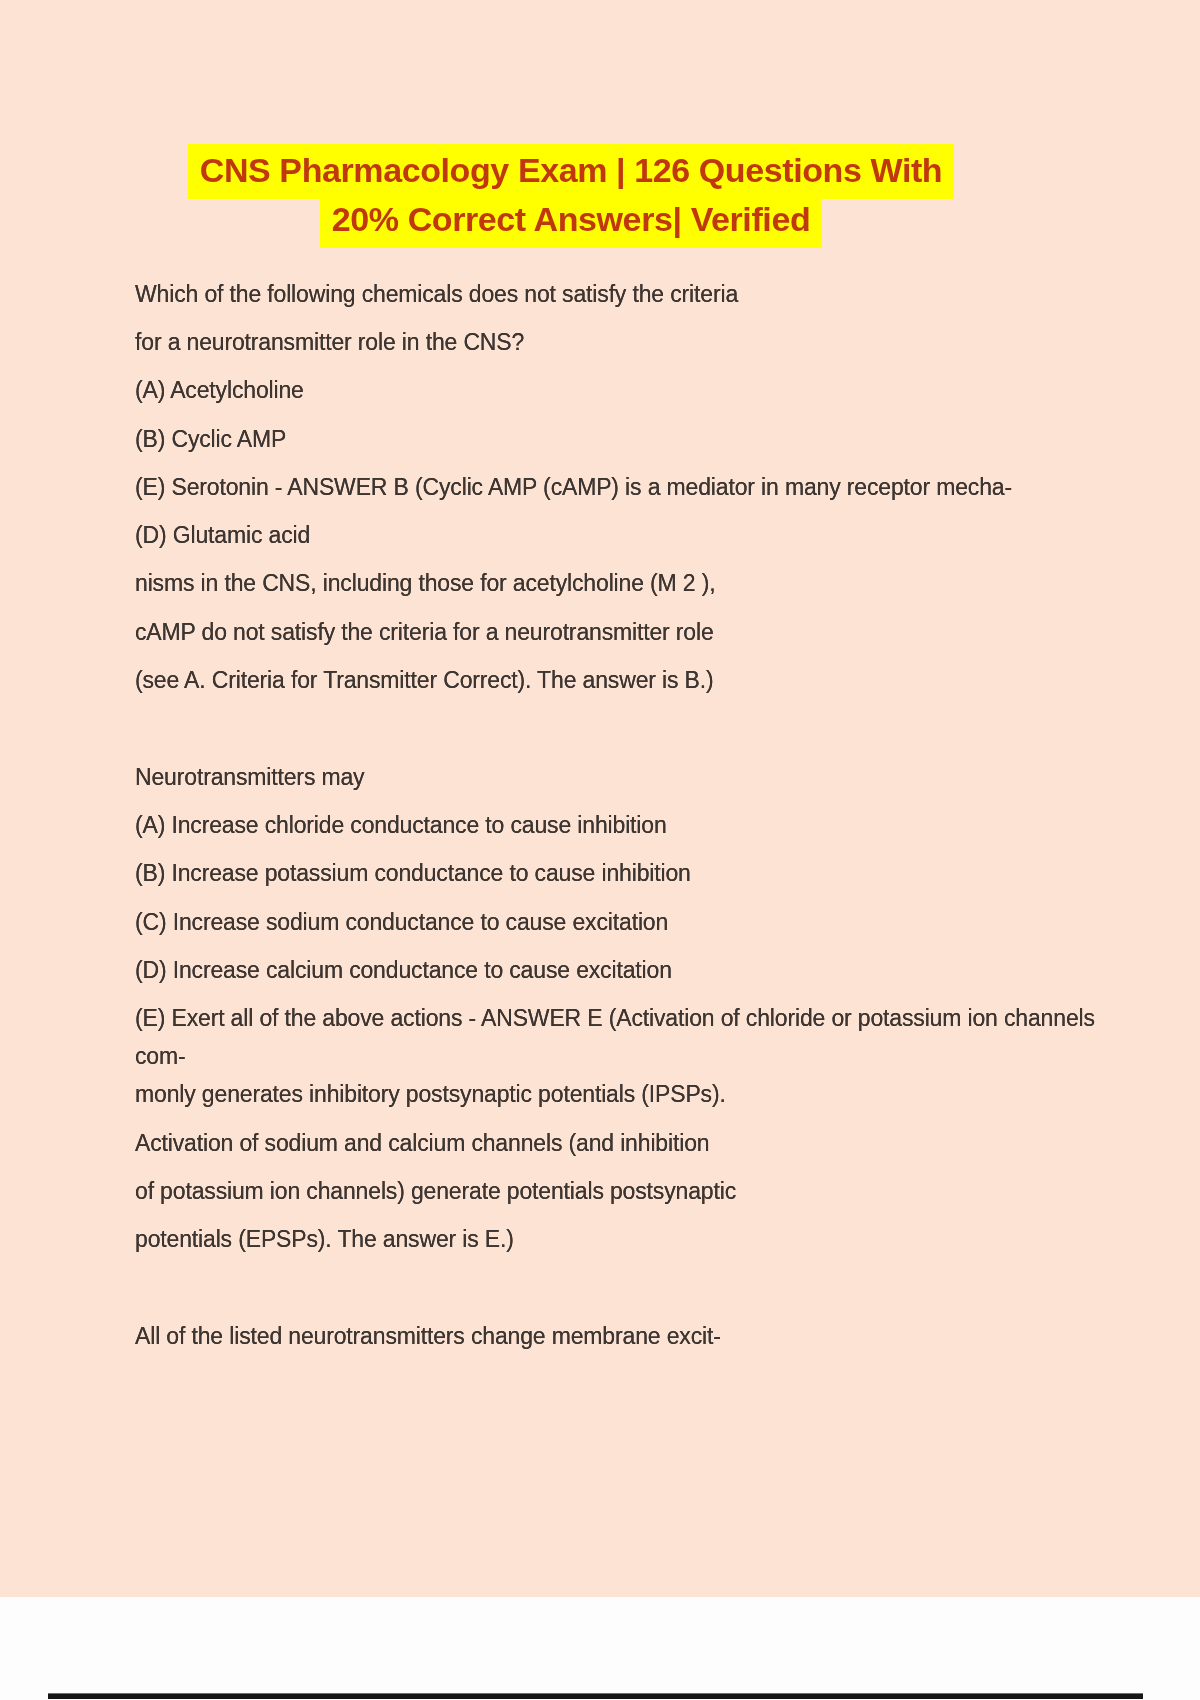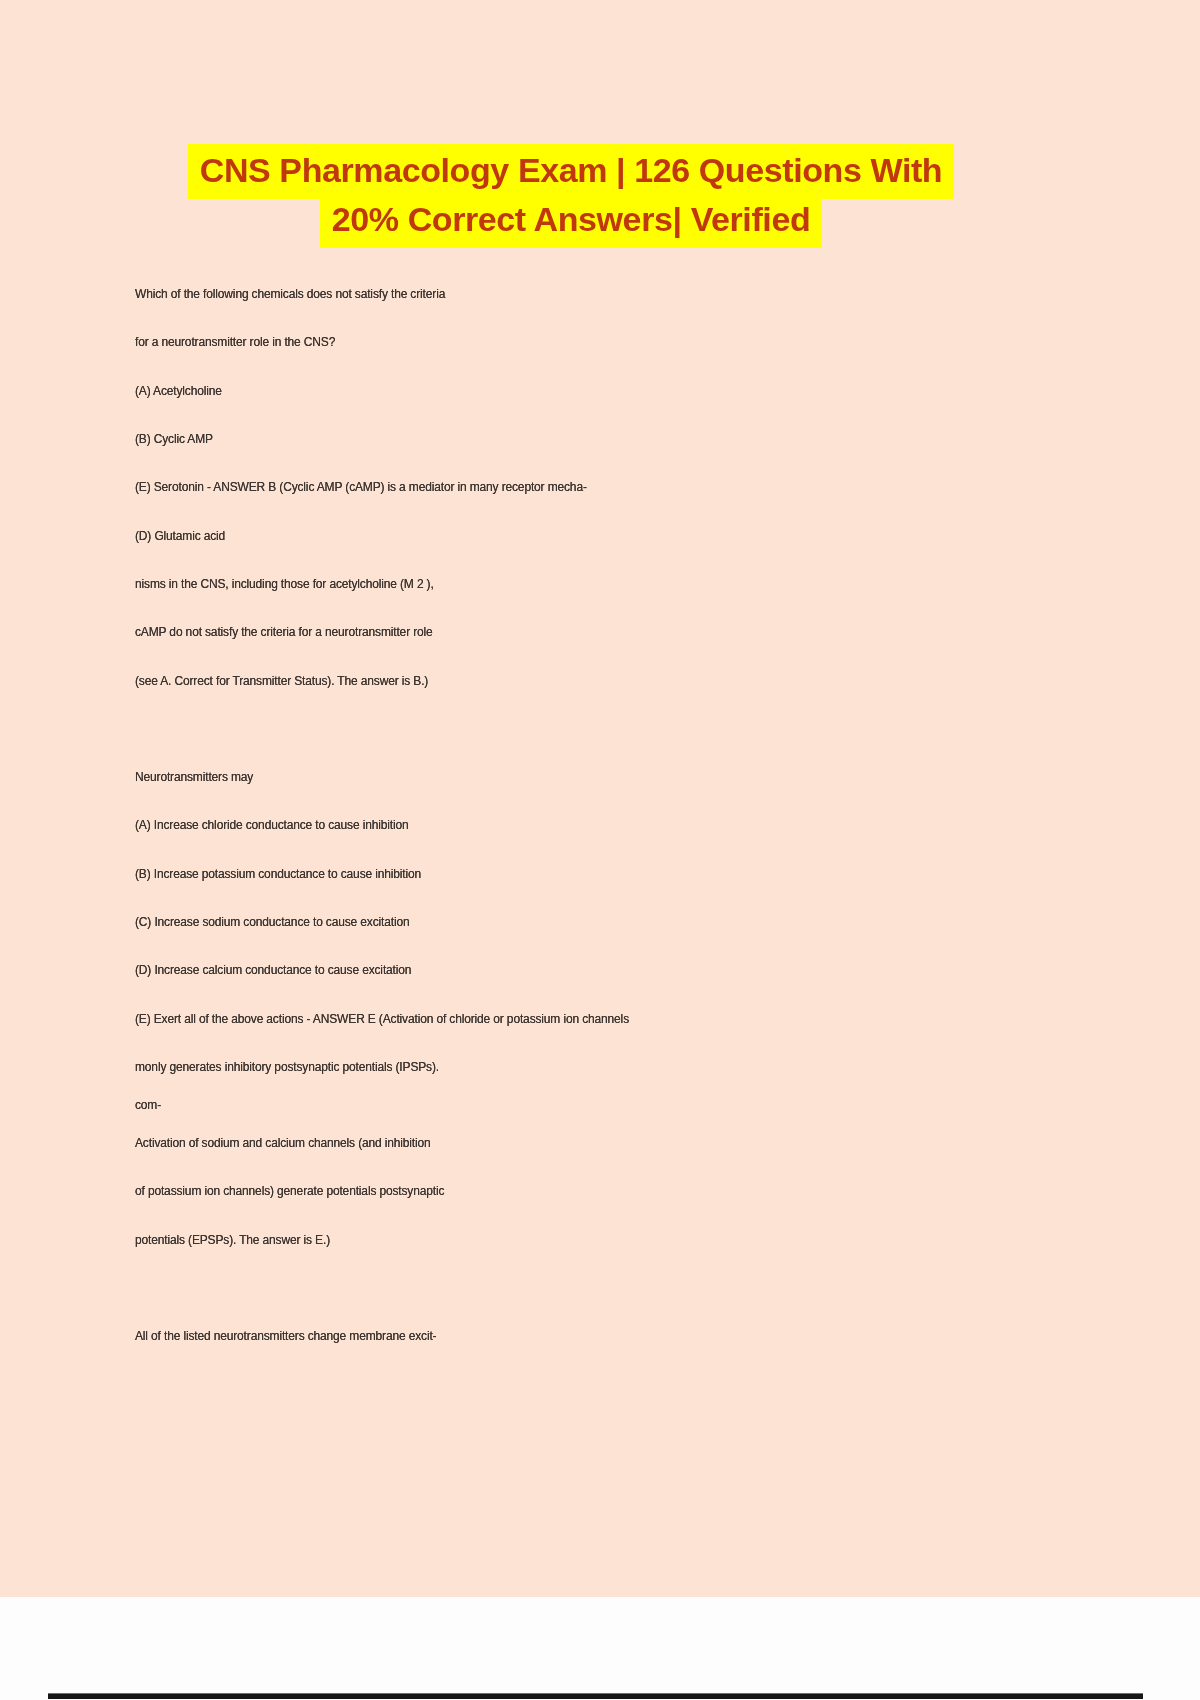--- a/index.html
+++ b/index.html
@@ -43,21 +43,21 @@
     font-size: 34px;
     letter-spacing: -0.4px;
     padding: 2px 12px 5px 12px;
   }
   .content {
     position: absolute;
     left: 135px;
     top: 270px;
     width: 1010px;
     color: var(--body-color, #3d3531);
-    font-size: 12px;
+    font-size: 23px;
     letter-spacing: -0.15px;
     text-shadow: 0 0 0.55px currentColor;
   }
   .doc-line {
     height: 48.3px;
     display: flex;
     align-items: center;
     white-space: nowrap;
     overflow: visible;
   }
@@ -102,30 +102,30 @@
 
   <div class="content" id="doc-lines">
       <div class="doc-line">Which of the following chemicals does not satisfy the criteria</div>
       <div class="doc-line">for a neurotransmitter role in the CNS?</div>
       <div class="doc-line">(A) Acetylcholine</div>
       <div class="doc-line">(B) Cyclic AMP</div>
       <div class="doc-line">(E) Serotonin - ANSWER B (Cyclic AMP (cAMP) is a mediator in many receptor mecha-</div>
       <div class="doc-line">(D) Glutamic acid</div>
       <div class="doc-line">nisms in the CNS, including those for acetylcholine (M 2 ),</div>
       <div class="doc-line">cAMP do not satisfy the criteria for a neurotransmitter role</div>
-      <div class="doc-line">(see A. Correct for Transmitter Status). The answer is B.)</div>
+      <div class="doc-line">(see A. Criteria for Transmitter Correct). The answer is B.)</div>
       <div class="doc-line blank"></div>
       <div class="doc-line">Neurotransmitters may</div>
       <div class="doc-line">(A) Increase chloride conductance to cause inhibition</div>
       <div class="doc-line">(B) Increase potassium conductance to cause inhibition</div>
       <div class="doc-line">(C) Increase sodium conductance to cause excitation</div>
       <div class="doc-line">(D) Increase calcium conductance to cause excitation</div>
       <div class="doc-line">(E) Exert all of the above actions - ANSWER E (Activation of chloride or potassium ion channels</div>
+      <div class="doc-line tight">com-</div>
       <div class="doc-line">monly generates inhibitory postsynaptic potentials (IPSPs).</div>
-      <div class="doc-line tight">com-</div>
       <div class="doc-line">Activation of sodium and calcium channels (and inhibition</div>
       <div class="doc-line">of potassium ion channels) generate potentials postsynaptic</div>
       <div class="doc-line">potentials (EPSPs). The answer is E.)</div>
       <div class="doc-line blank"></div>
       <div class="doc-line">All of the listed neurotransmitters change membrane excit-</div>
     </div>
 
   <div class="bottom-white">
     <div class="bottom-bar"></div>
   </div>

